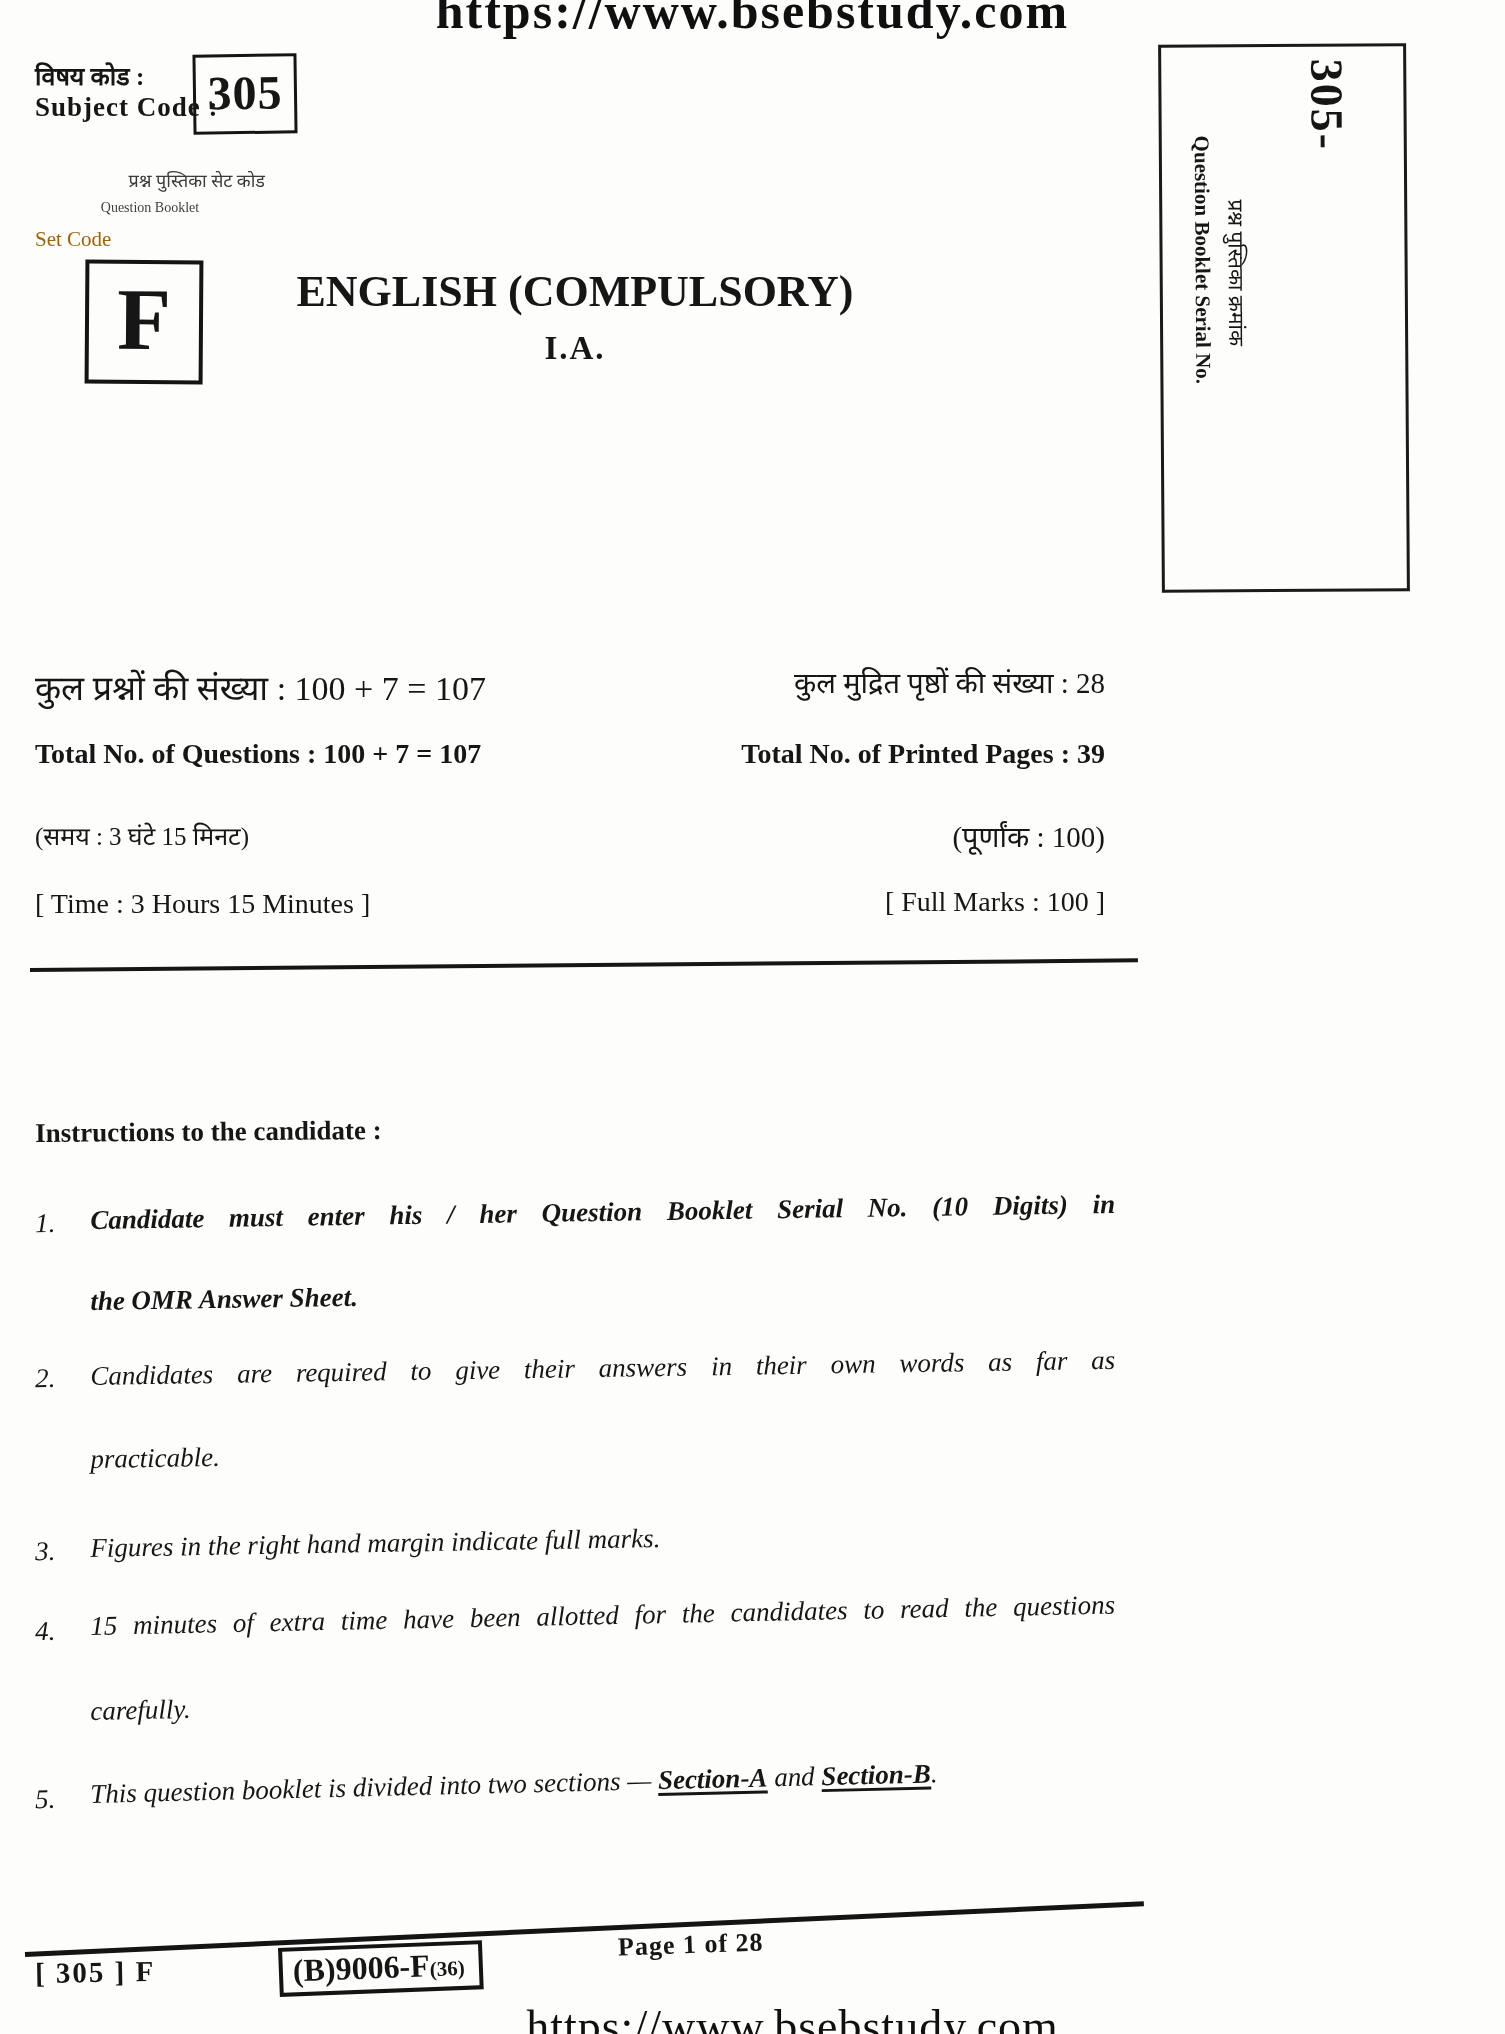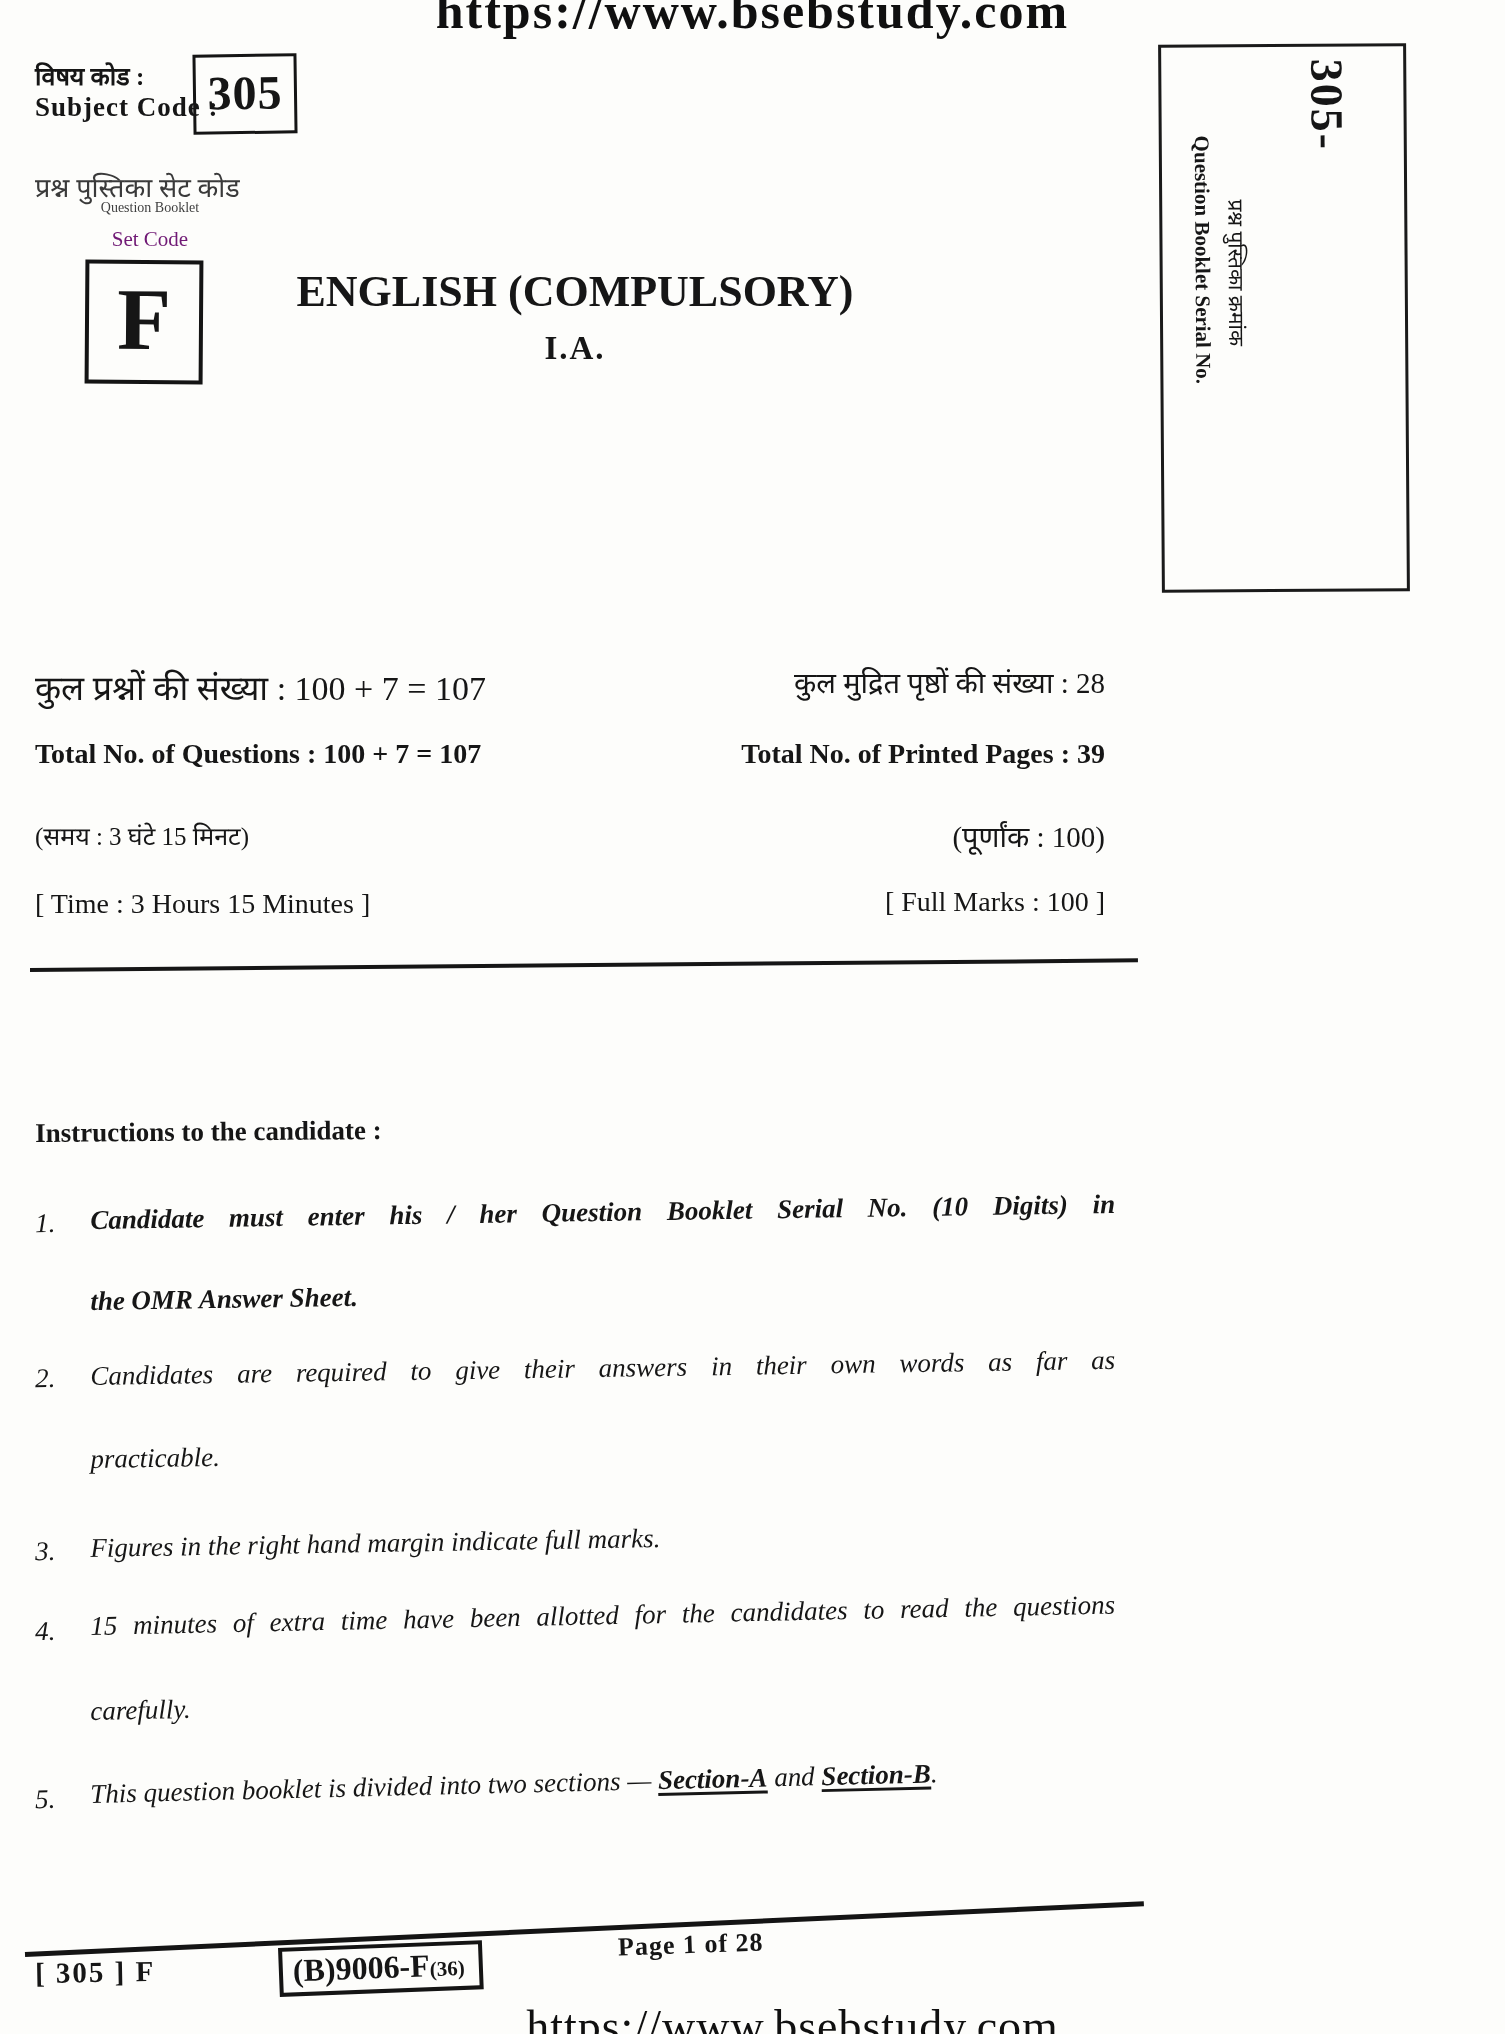--- a/index.html
+++ b/index.html
@@ -25,23 +25,23 @@
   .code-box{left:193px;top:54px;width:98px;height:74px;border:3px solid #151515;transform:rotate(-0.8deg);}
   .code-box span{display:block;width:100%;line-height:72px;text-align:center;font-size:48px;font-weight:bold;letter-spacing:1px;}
 
   
   .exam-title{left:0;top:126px;width:1150px;font-size:35px;font-weight:bold;text-align:center;letter-spacing:1px;}
   .exam-session{left:0;top:174px;width:1150px;font-size:32px;font-weight:bold;text-align:center;}
   .subject-name{left:0;top:266px;width:1150px;font-size:44px;font-weight:bold;text-align:center;}
   .subject-sub{left:0;top:330px;width:1150px;font-size:33px;font-weight:bold;text-align:center;letter-spacing:2px;}
 
   
-  .set-hi{left:35px;top:168px;width:230px;text-align:left;font-size:27px;color:#3a3a3a;}
+  .set-hi{left:35px;top:168px;width:230px;text-align:right;font-size:18px;color:#3a3a3a;}
   .set-en1{left:35px;top:200px;width:230px;text-align:center;font-size:14px;color:#3f3f3f;}
-  .set-en2{left:35px;top:227px;width:230px;text-align:center;font-size:21px;color:#701a75;}
+  .set-en2{left:35px;top:227px;width:230px;font-size:21px;color:#a16207;}
   .f-box{left:85px;top:260px;width:110px;height:116px;border:4px solid #141414;transform:rotate(0.4deg);}
   .f-box span{display:block;width:100%;line-height:112px;text-align:center;font-size:88px;font-weight:bold;}
 
   
   .serial-box{left:1160px;top:44px;width:242px;height:542px;border:3px solid #1a1a1a;transform:rotate(-0.4deg);}
   .rot{position:absolute;transform-origin:0 0;transform:rotate(90deg);white-space:nowrap;}
   .serial-code{left:192px;top:12px;font-size:46px;font-weight:bold;letter-spacing:2px;}
   .serial-hi{left:88px;top:152px;font-size:21px;}
   .serial-en{left:52px;top:88px;font-size:21px;font-weight:bold;}
 

